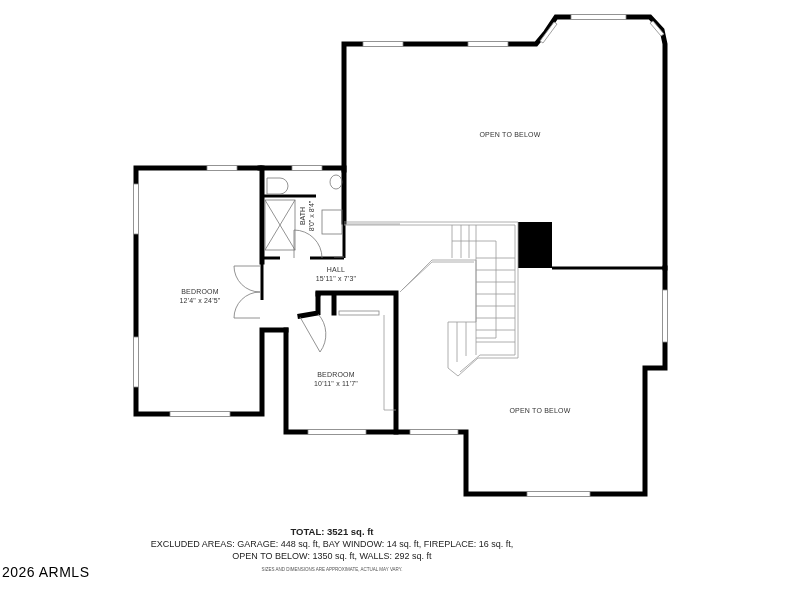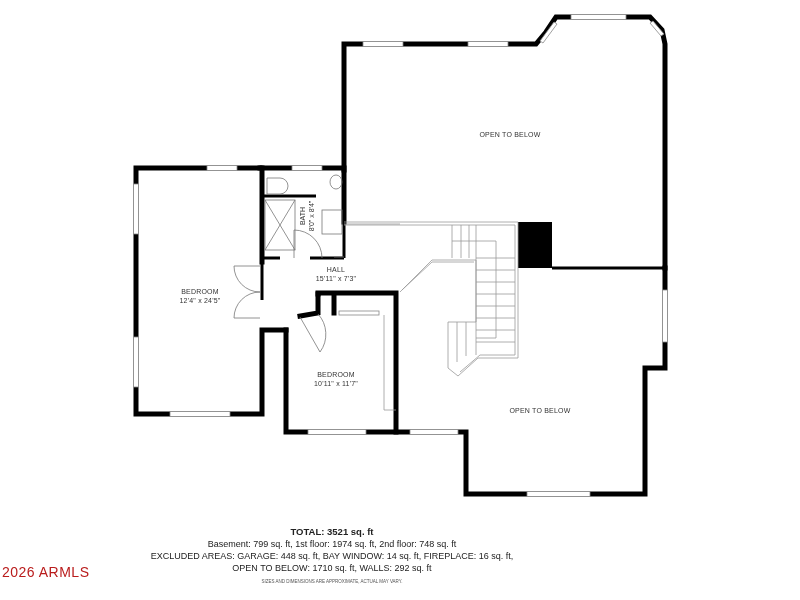--- a/index.html
+++ b/index.html
@@ -4,21 +4,21 @@
 <style>
   html, body { margin:0; padding:0; background:#ffffff; }
   body { width:800px; height:600px; position:relative; overflow:hidden; font-family:"Liberation Sans", sans-serif; }
   #plan { position:absolute; left:0; top:0; width:800px; height:520px; }
   .room-label { position:absolute; font-size:7px; color:#333; text-align:center; line-height:9px; letter-spacing:0.2px; }
   .bath-label { position:absolute; font-size:7px; color:#333; text-align:center; line-height:9px; transform:rotate(-90deg); transform-origin:center; white-space:nowrap; }
   #summary { position:absolute; left:0; top:526px; width:664px; text-align:center; color:#222; }
   #summary .total { font-size:9.5px; font-weight:bold; line-height:12px; }
   #summary .line { font-size:9px; line-height:12px; }
   #summary .disclaimer { font-size:4.5px; line-height:8px; margin-top:4px; color:#555; }
-  #watermark { position:absolute; left:2px; top:564px; font-size:14px; color:#b91c1c; letter-spacing:0.5px; }
+  #watermark { position:absolute; left:2px; top:564px; font-size:14px; color:#000000; letter-spacing:0.5px; }
 </style>
 </head>
 <body>
 
 <svg id="plan" width="800" height="520" viewBox="0 0 800 520" xmlns="http://www.w3.org/2000/svg">
   <g fill="none" stroke="#000" stroke-width="5" stroke-linecap="square" stroke-linejoin="miter">
 
     <polyline points="344,170 344,44 536,44 546,32 556,17 650,17 662,30 665,44 665,268"></polyline>
 
     <polyline points="260,168 136,168 136,414 262,414 262,330 286,330"></polyline>
@@ -127,19 +127,18 @@
 <div class="room-label" style="left:460px;top:130px;width:100px;">
   <div>OPEN TO BELOW</div>
 </div>
 
 <div class="room-label" style="left:490px;top:406px;width:100px;">
   <div>OPEN TO BELOW</div>
 </div>
 
 <div id="summary">
   <div class="total">TOTAL: 3521 sq. ft</div>
-  <div class="line">Basement: 799 sq. ft, 1st floor: 1974 sq. ft, 2nd floor: 748 sq. ft</div>
   <div class="line">EXCLUDED AREAS: GARAGE: 448 sq. ft, BAY WINDOW: 14 sq. ft, FIREPLACE: 16 sq. ft,</div>
-  <div class="line">OPEN TO BELOW: 1710 sq. ft, WALLS: 292 sq. ft</div>
+  <div class="line">OPEN TO BELOW: 1350 sq. ft, WALLS: 292 sq. ft</div>
   <div class="disclaimer">SIZES AND DIMENSIONS ARE APPROXIMATE, ACTUAL MAY VARY.</div>
 </div>
 
 <div id="watermark">2026 ARMLS</div>
 
 </body></html>

